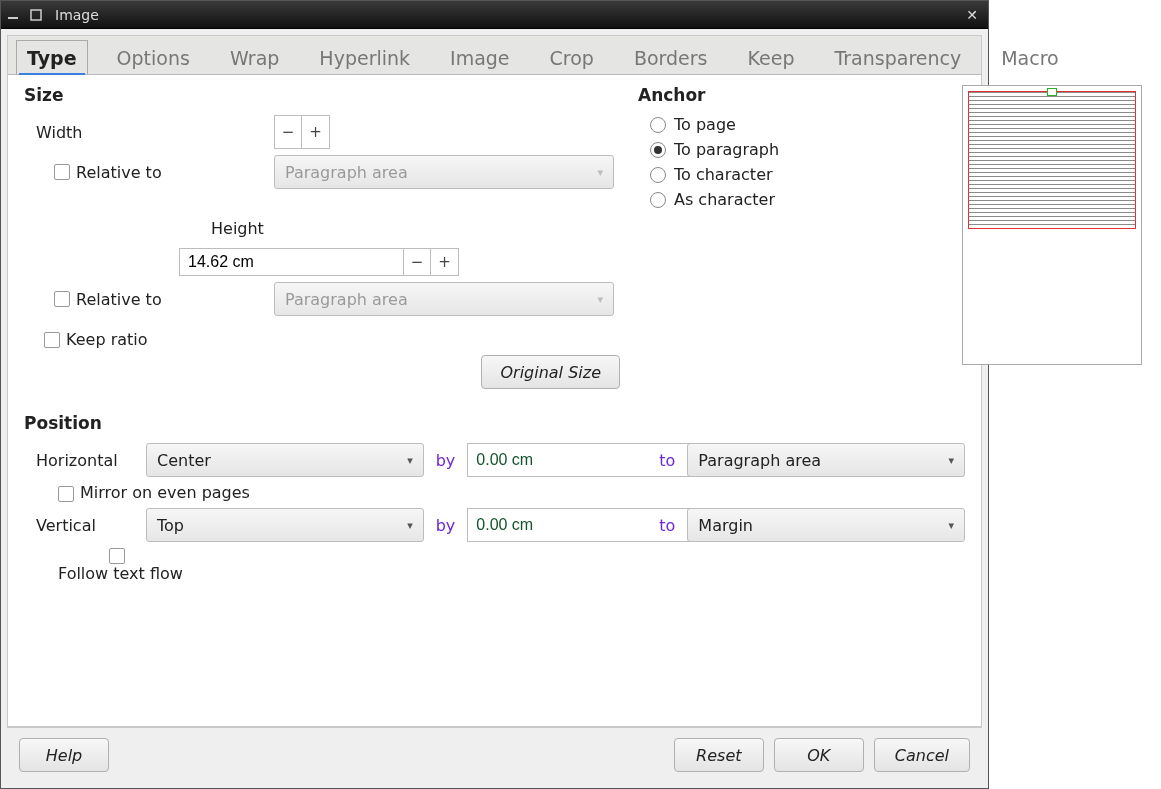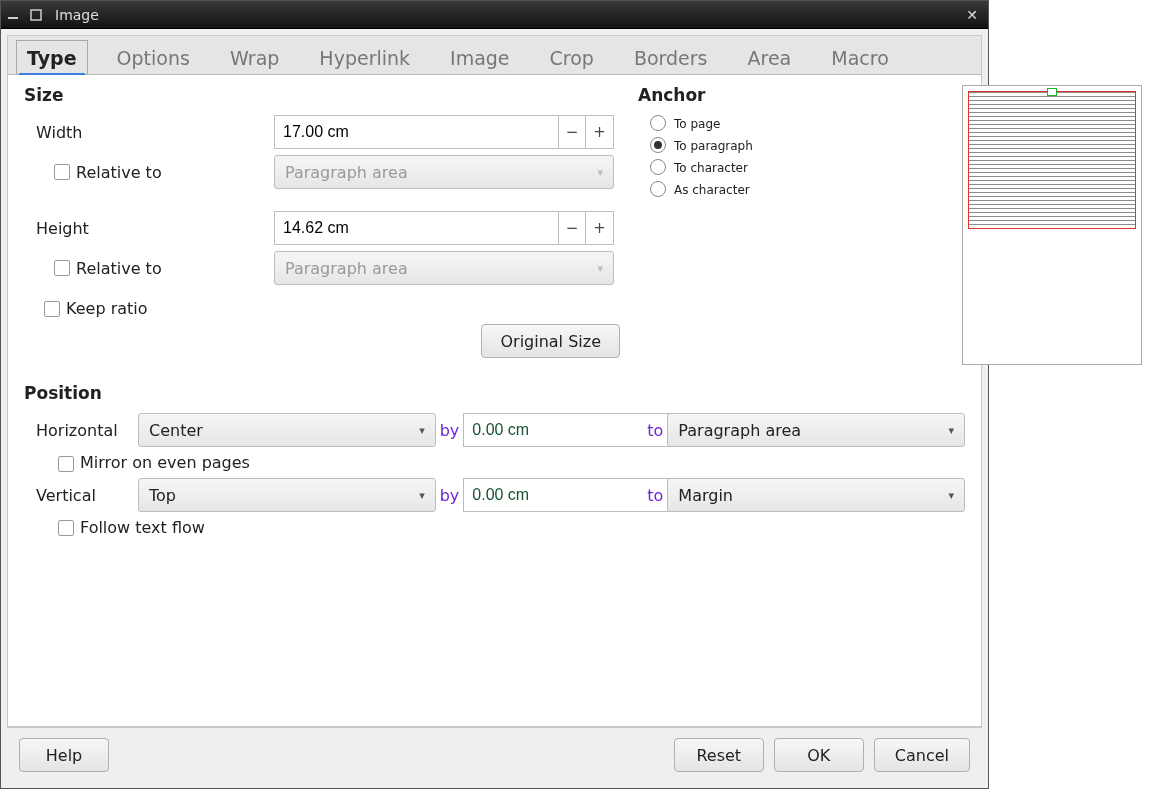--- a/index.html
+++ b/index.html
@@ -203,47 +203,48 @@
     flex-shrink:0;
   }
   .radio.checked::after{
     content:"";
     width:8px;height:8px;
     background:#333;
     border-radius:50%;
   }
   .radio-row {
     display:flex;
-    align-items:flex-end;
+    align-items:center;
     margin: 6px 0 6px 12px;
-    font-size:12px;
+    font-size:16px;
     color:#222;
   }
   .btn {
     height:34px;
     border:1px solid #b0b0b0;
     border-radius:4px;
     background: linear-gradient(#f7f7f7,#e4e4e4);
     padding: 0 18px;
     display:inline-flex;
     align-items:center;
     font-size:16px;
     color:#222;
     cursor:default;
+    font-style:italic;
   }
   .orig-wrap {
     display:flex;
     justify-content: flex-end;
     padding-right: 0;
     margin-top: 6px;
     margin-bottom: 6px;
   }
   .orig-wrap .btn { margin-right: -6px; }
   
-  .pos-grid .row { gap: 4px; }
+  .pos-grid .row { gap: 12px; }
   .pos-label { width: 110px; padding-left:12px; }
   .pos-drop { width: 170px; }
   .small-txt { color:#6d28d9; }
   .spinner.pos { width: 180px; flex:none; }
   .pos-ref { width: 270px; }
   
   .preview {
     width: 180px;
     height: 280px;
     border:1px solid #aaa;
@@ -307,52 +308,52 @@
   <div class="content-frame">
 
     <div class="tabbar">
       <div class="tab active">Type</div>
       <div class="tab">Options</div>
       <div class="tab">Wrap</div>
       <div class="tab">Hyperlink</div>
       <div class="tab">Image</div>
       <div class="tab">Crop</div>
       <div class="tab">Borders</div>
-      <div class="tab">Area</div>
+      <div class="tab">Keep</div>
+      <div class="tab">Transparency</div>
       <div class="tab">Macro</div>
     </div>
 
     <div class="panel">
 
       <div class="cols">
 
         <div class="left-col">
           <h3 class="section">Size</h3>
 
           <div class="row">
             <div class="label-col">Width</div>
             <div class="spinner">
-              <input value="17.00 cm" style="">
               <div class="spin-btn">−</div>
               <div class="spin-btn" style="border-left:none">+</div>
             </div>
           </div>
 
           <div class="row">
             <div class="label-col indent" style="display:flex;align-items:center;">
               <span class="checkbox"></span>
               <span>Relative to</span>
             </div>
             <div class="dropdown disabled">
               <span>Paragraph area</span>
               <span class="chev">▾</span>
             </div>
           </div>
 
-          <div class="row" style="margin-top:22px;">
+          <div class="row" style="margin-top:30px;flex-direction:column;">
             <div class="label-col">Height</div>
             <div class="spinner">
               <input value="14.62 cm" style="">
               <div class="spin-btn">−</div>
               <div class="spin-btn" style="border-left:none">+</div>
             </div>
           </div>
 
           <div class="row">
             <div class="label-col indent" style="display:flex;align-items:center;">
@@ -450,21 +451,21 @@
             <div class="spin-btn disabled" style="border-left:none">+</div>
           </div>
           <span class="small-txt">to</span>
           <div class="dropdown pos-ref">
             <span>Margin</span>
             <span class="chev">▾</span>
           </div>
         </div>
 
         <div class="row">
-          <div style="padding-left:34px;display:flex;align-items:center;">
+          <div style="padding-left:34px;display:flex;align-items:center;flex-direction:column;">
             <span class="checkbox"></span>
             <span>Follow text flow</span>
           </div>
         </div>
       </div>
 
       <div style="flex:1"></div>
     </div>
 
     <div class="bottom-bar">

